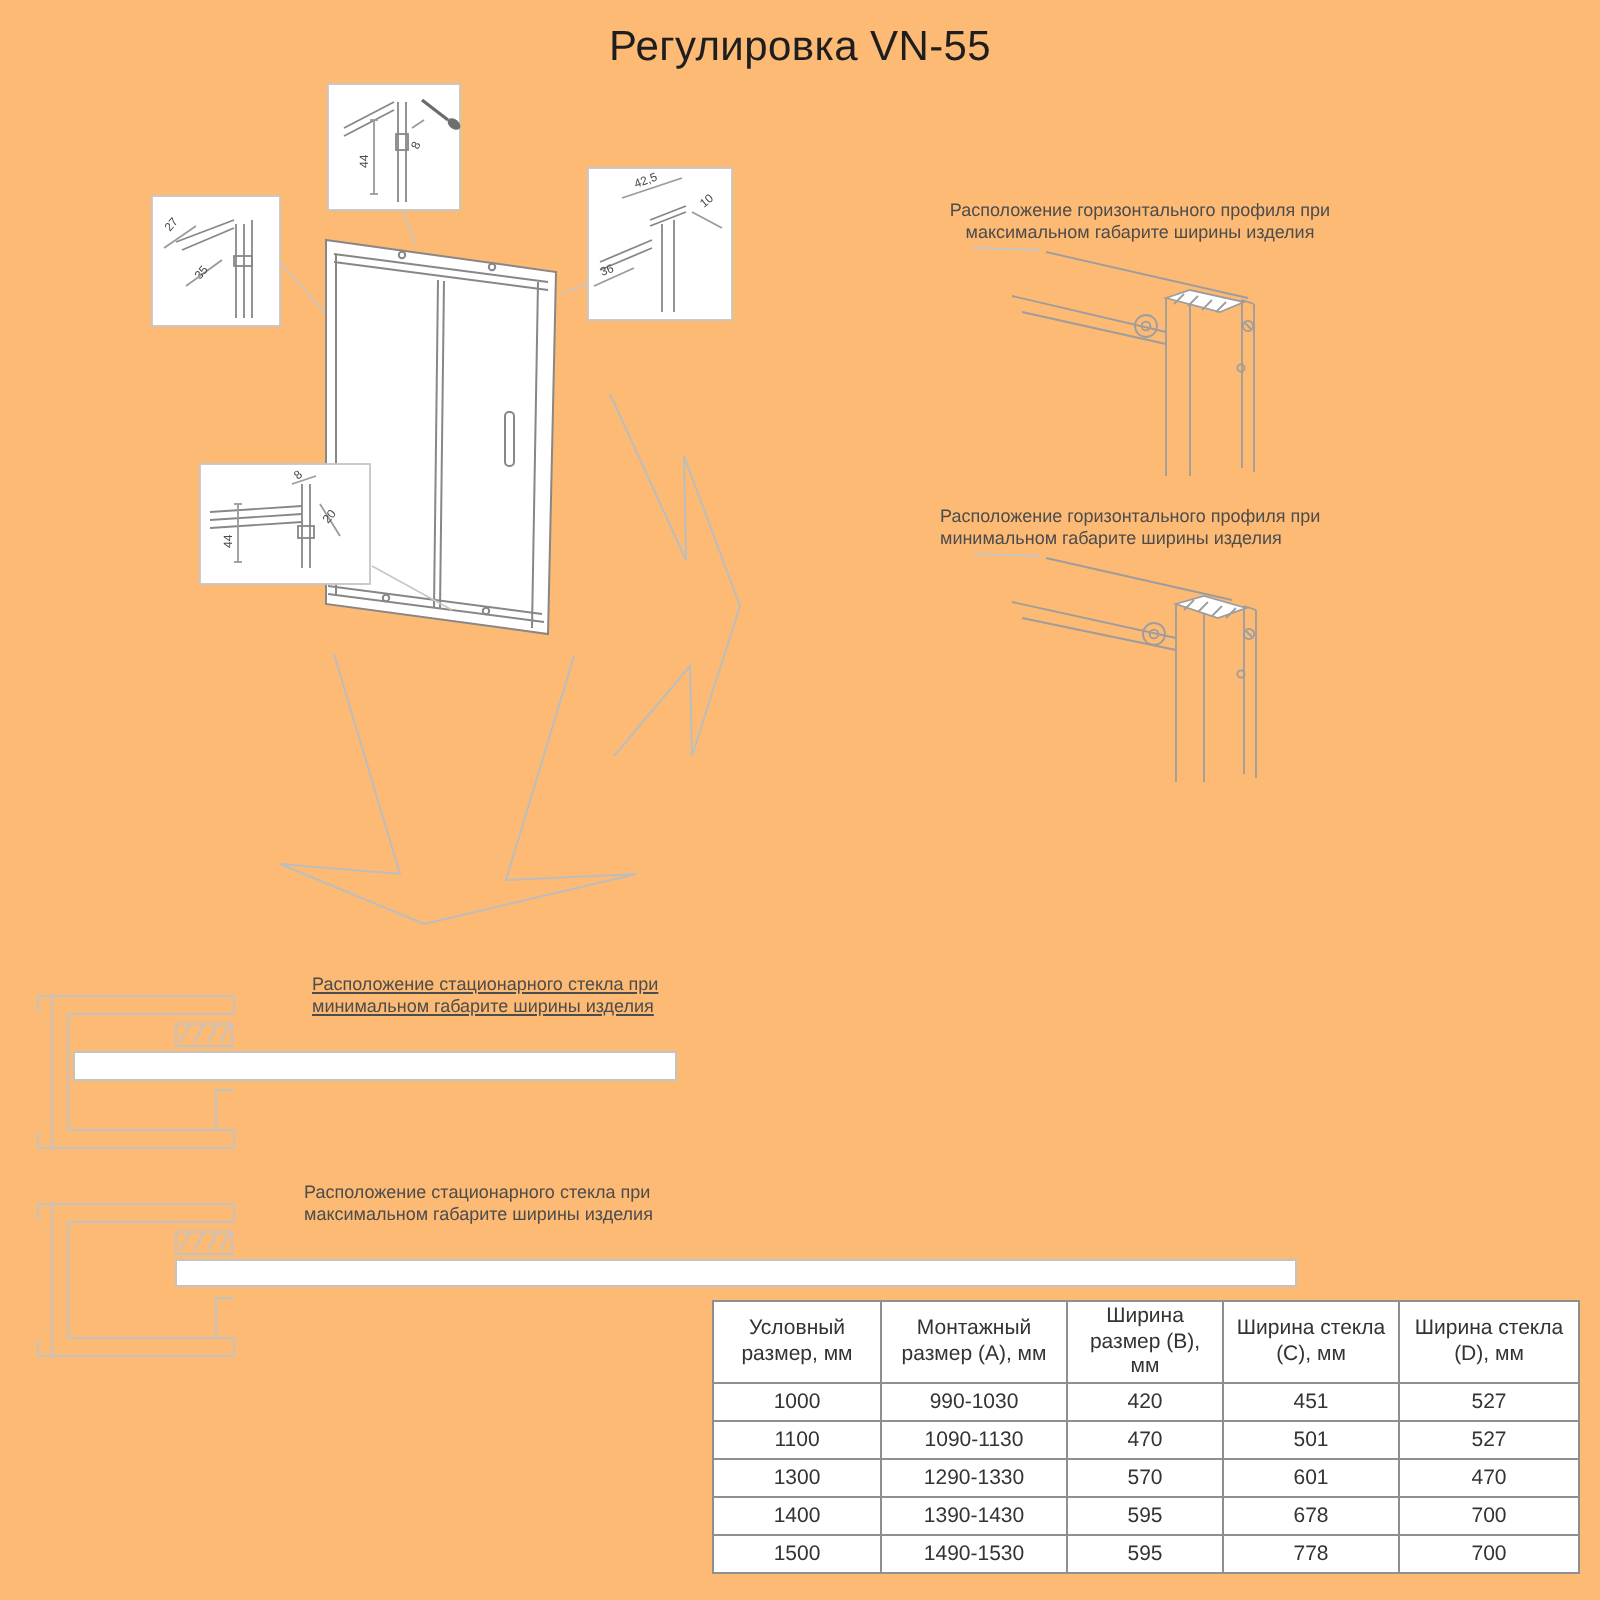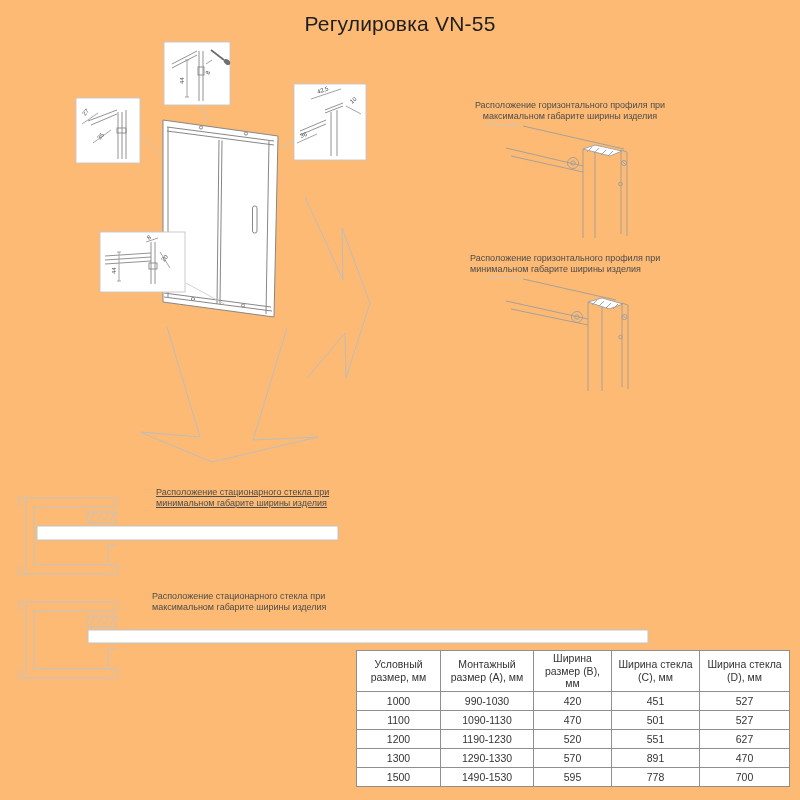--- a/index.html
+++ b/index.html
@@ -239,32 +239,32 @@
           <td>527</td>
         </tr>
         <tr>
           <td>1100</td>
           <td>1090-1130</td>
           <td>470</td>
           <td>501</td>
           <td>527</td>
         </tr>
         <tr>
-          <td>1200</td>
-          <td>1190-1230</td>
-          <td>520</td>
-          <td>551</td>
-          <td>627</td>
-        </tr>
-        <tr>
           <td>1300</td>
           <td>1290-1330</td>
           <td>570</td>
-          <td>891</td>
+          <td>601</td>
           <td>470</td>
+        </tr>
+        <tr>
+          <td>1400</td>
+          <td>1390-1430</td>
+          <td>595</td>
+          <td>678</td>
+          <td>700</td>
         </tr>
         <tr>
           <td>1500</td>
           <td>1490-1530</td>
           <td>595</td>
           <td>778</td>
           <td>700</td>
         </tr>
       </tbody>
   </table>

